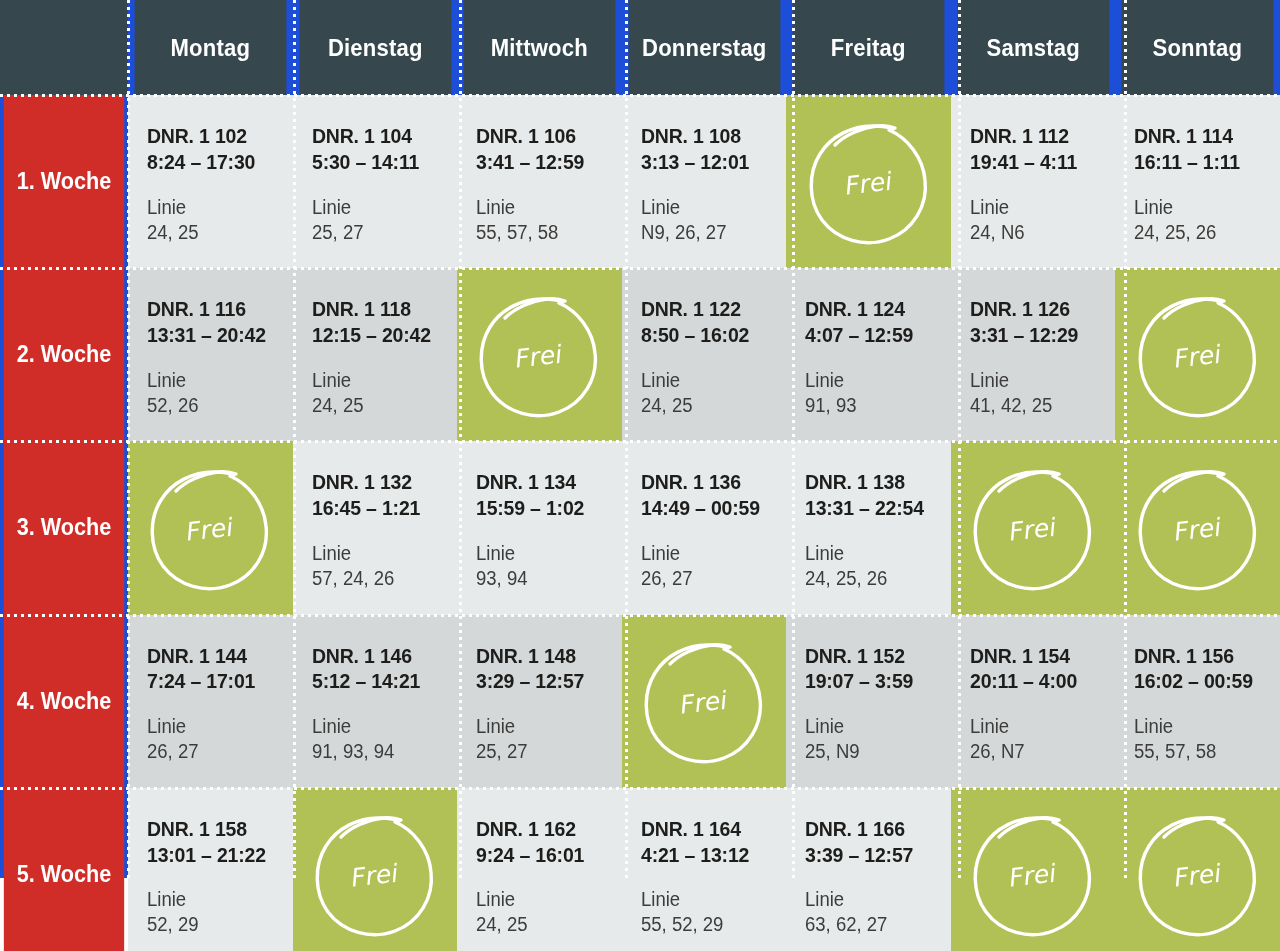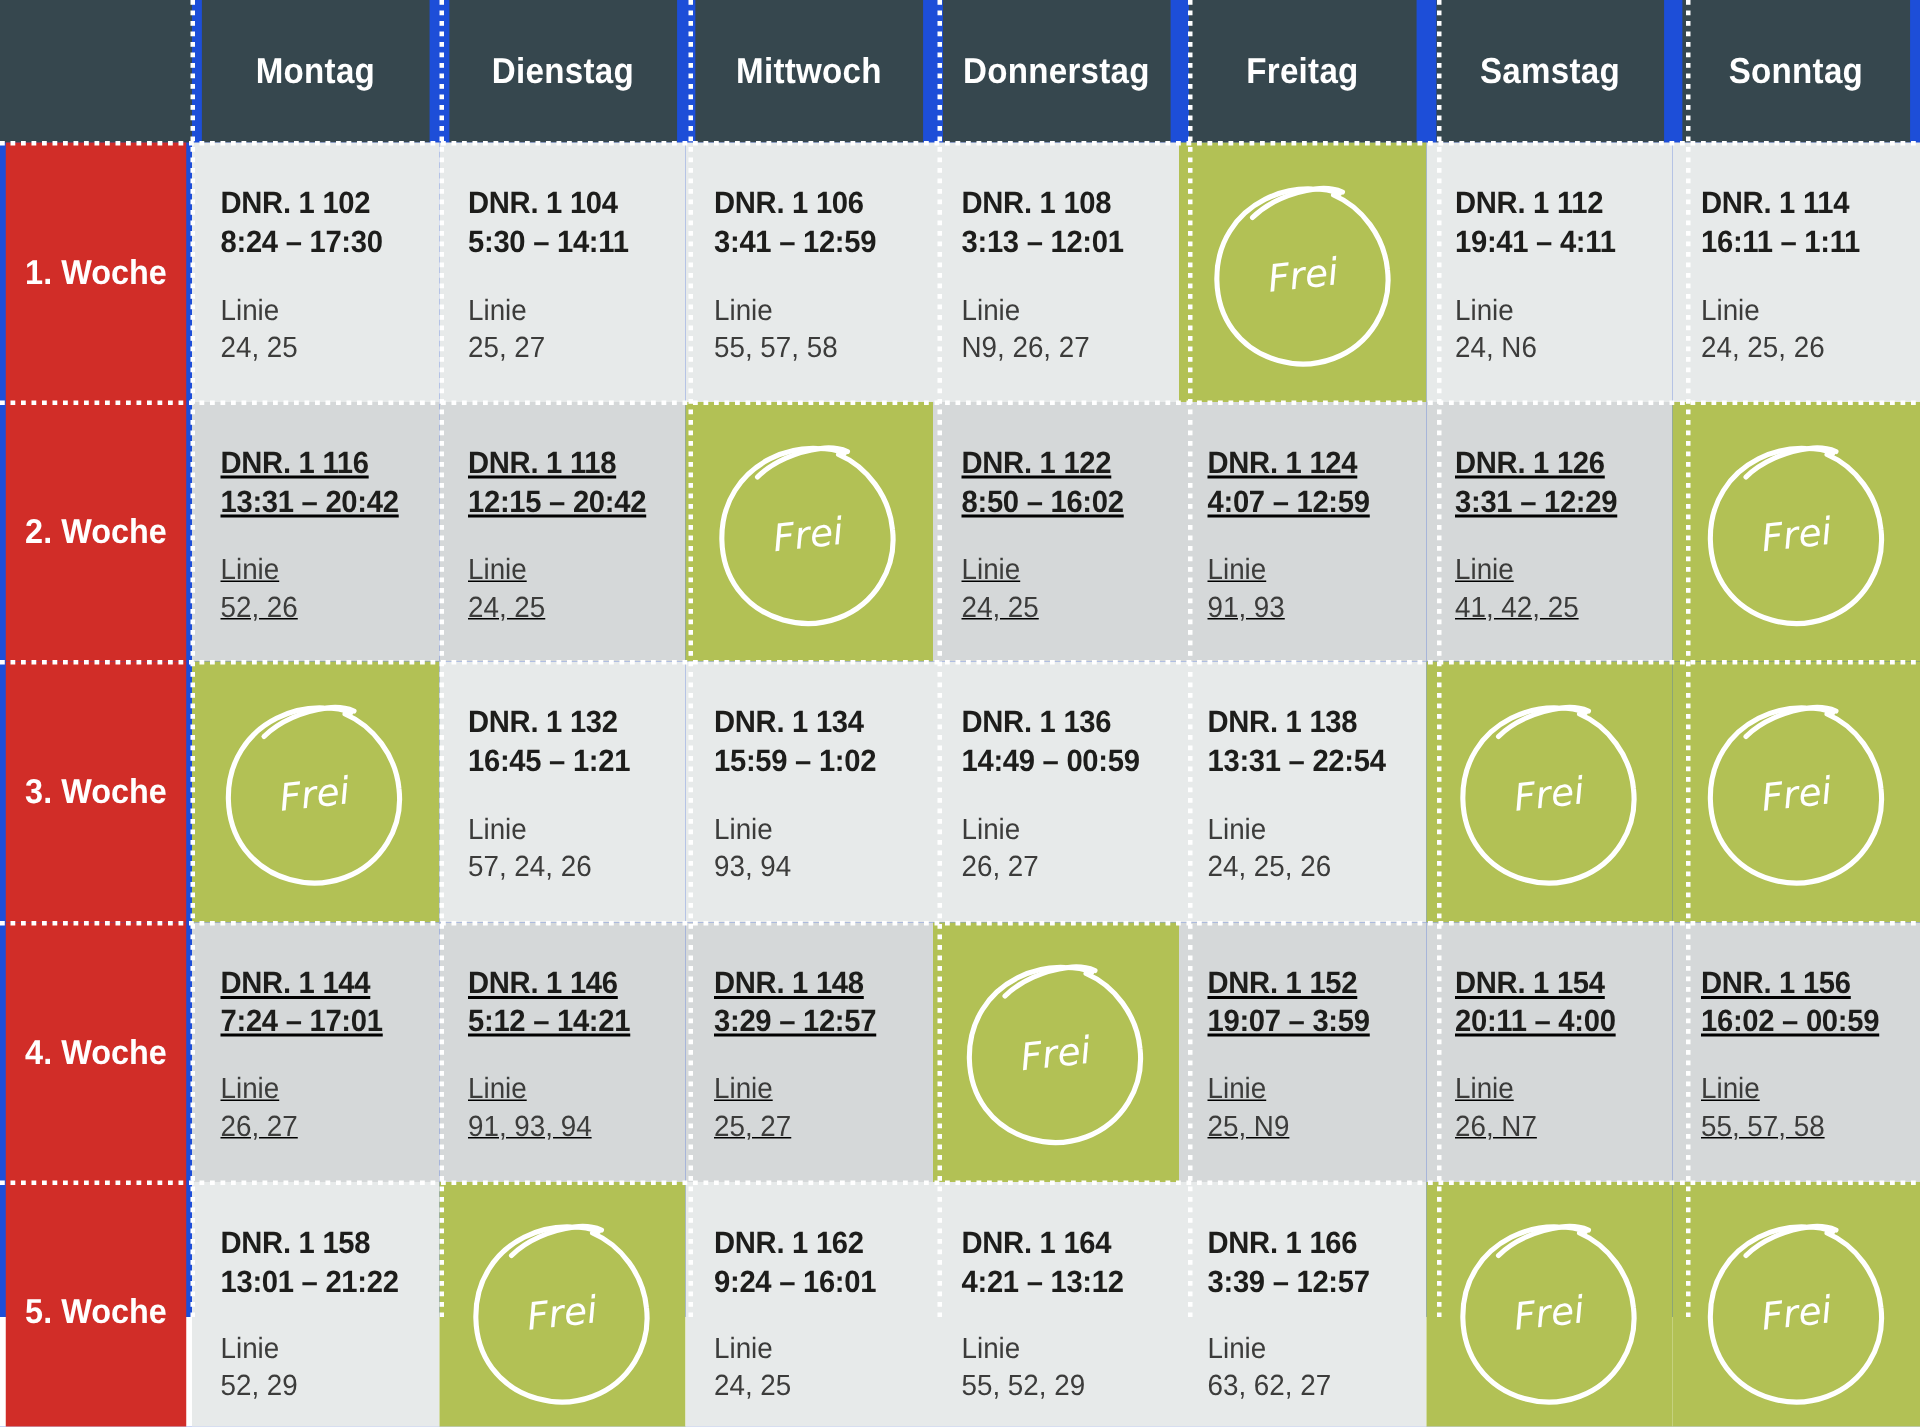--- a/index.html
+++ b/index.html
@@ -54,21 +54,21 @@
   }
 
   
   .cell {
     position: relative;
     padding: 28px 0 0 19px;
     box-sizing: border-box;
     overflow: hidden;
   }
   .cell.light { background: #e7eaea; }
-  .cell.dark  { background: #d5d8d9; text-decoration: underline; }
+  .cell.dark  { background: #d5d8d9; }
   .cell.free  { background: #b2c155; padding: 0; }
 
   .duty-id {
     font-weight: bold;
     font-size: 20.5px;
     color: #1d1d1b;
     line-height: 1.26;
     letter-spacing: -0.2px;
     white-space: nowrap;
     transform: scaleX(0.95);

